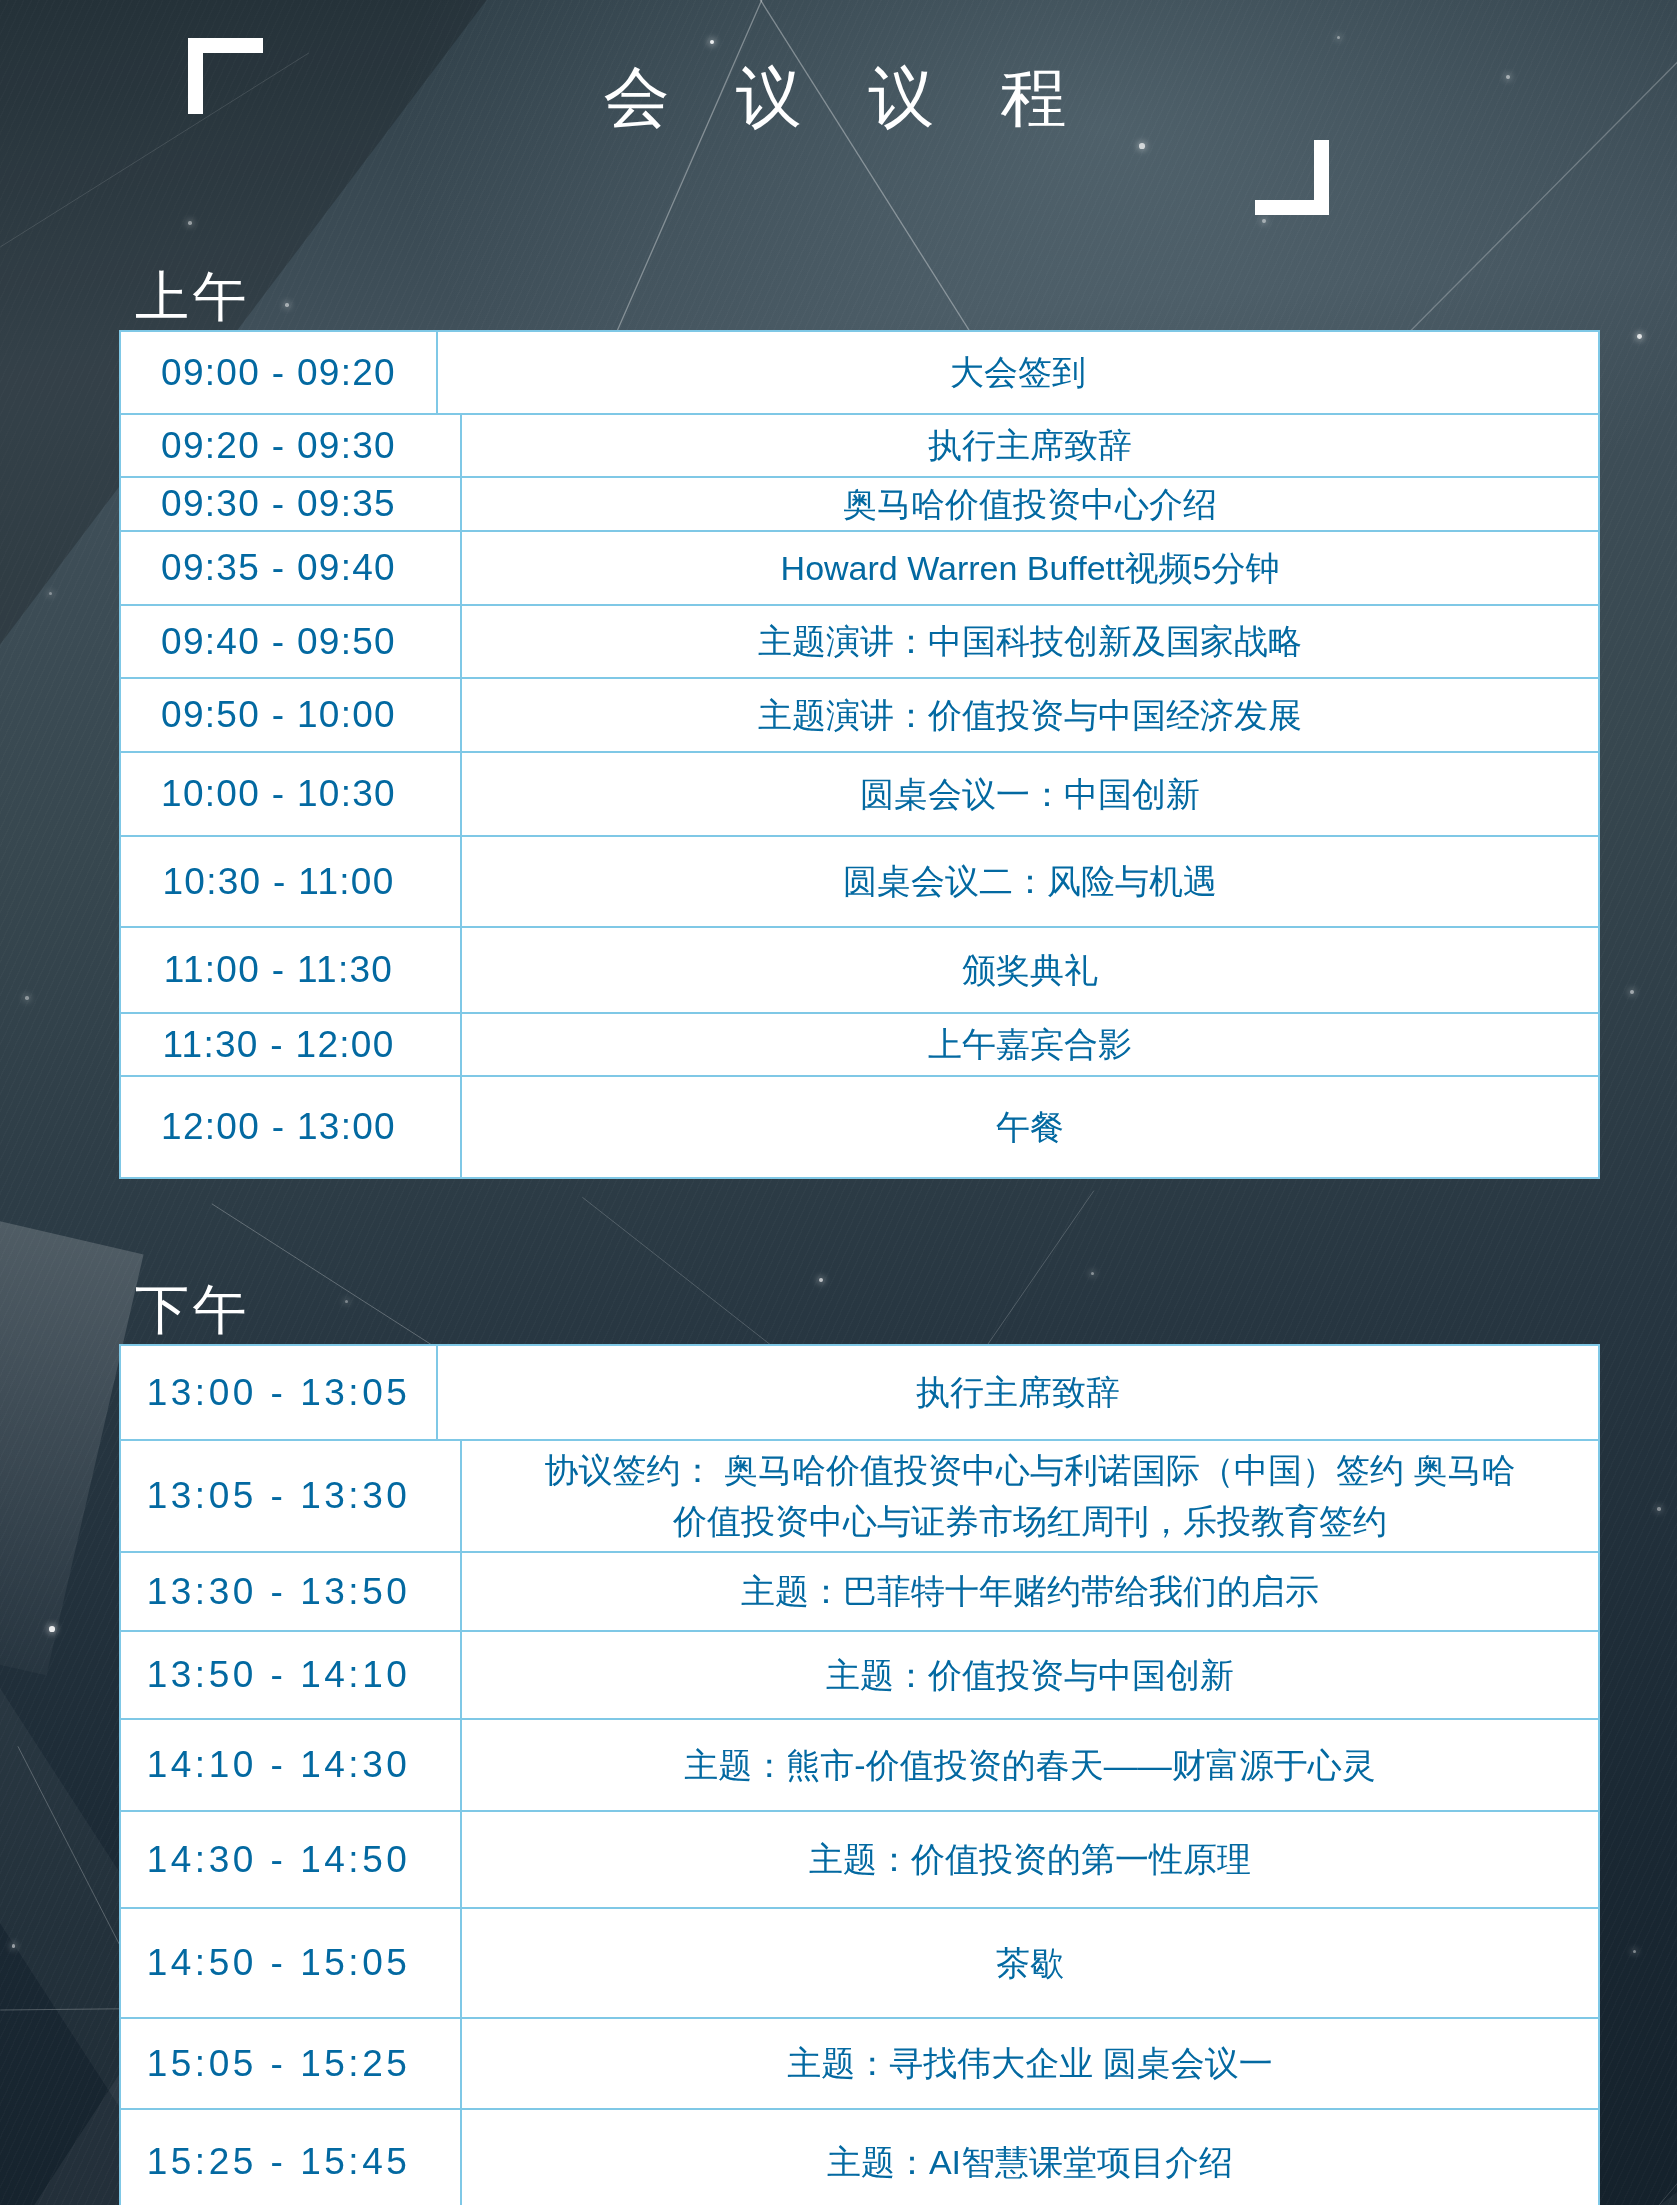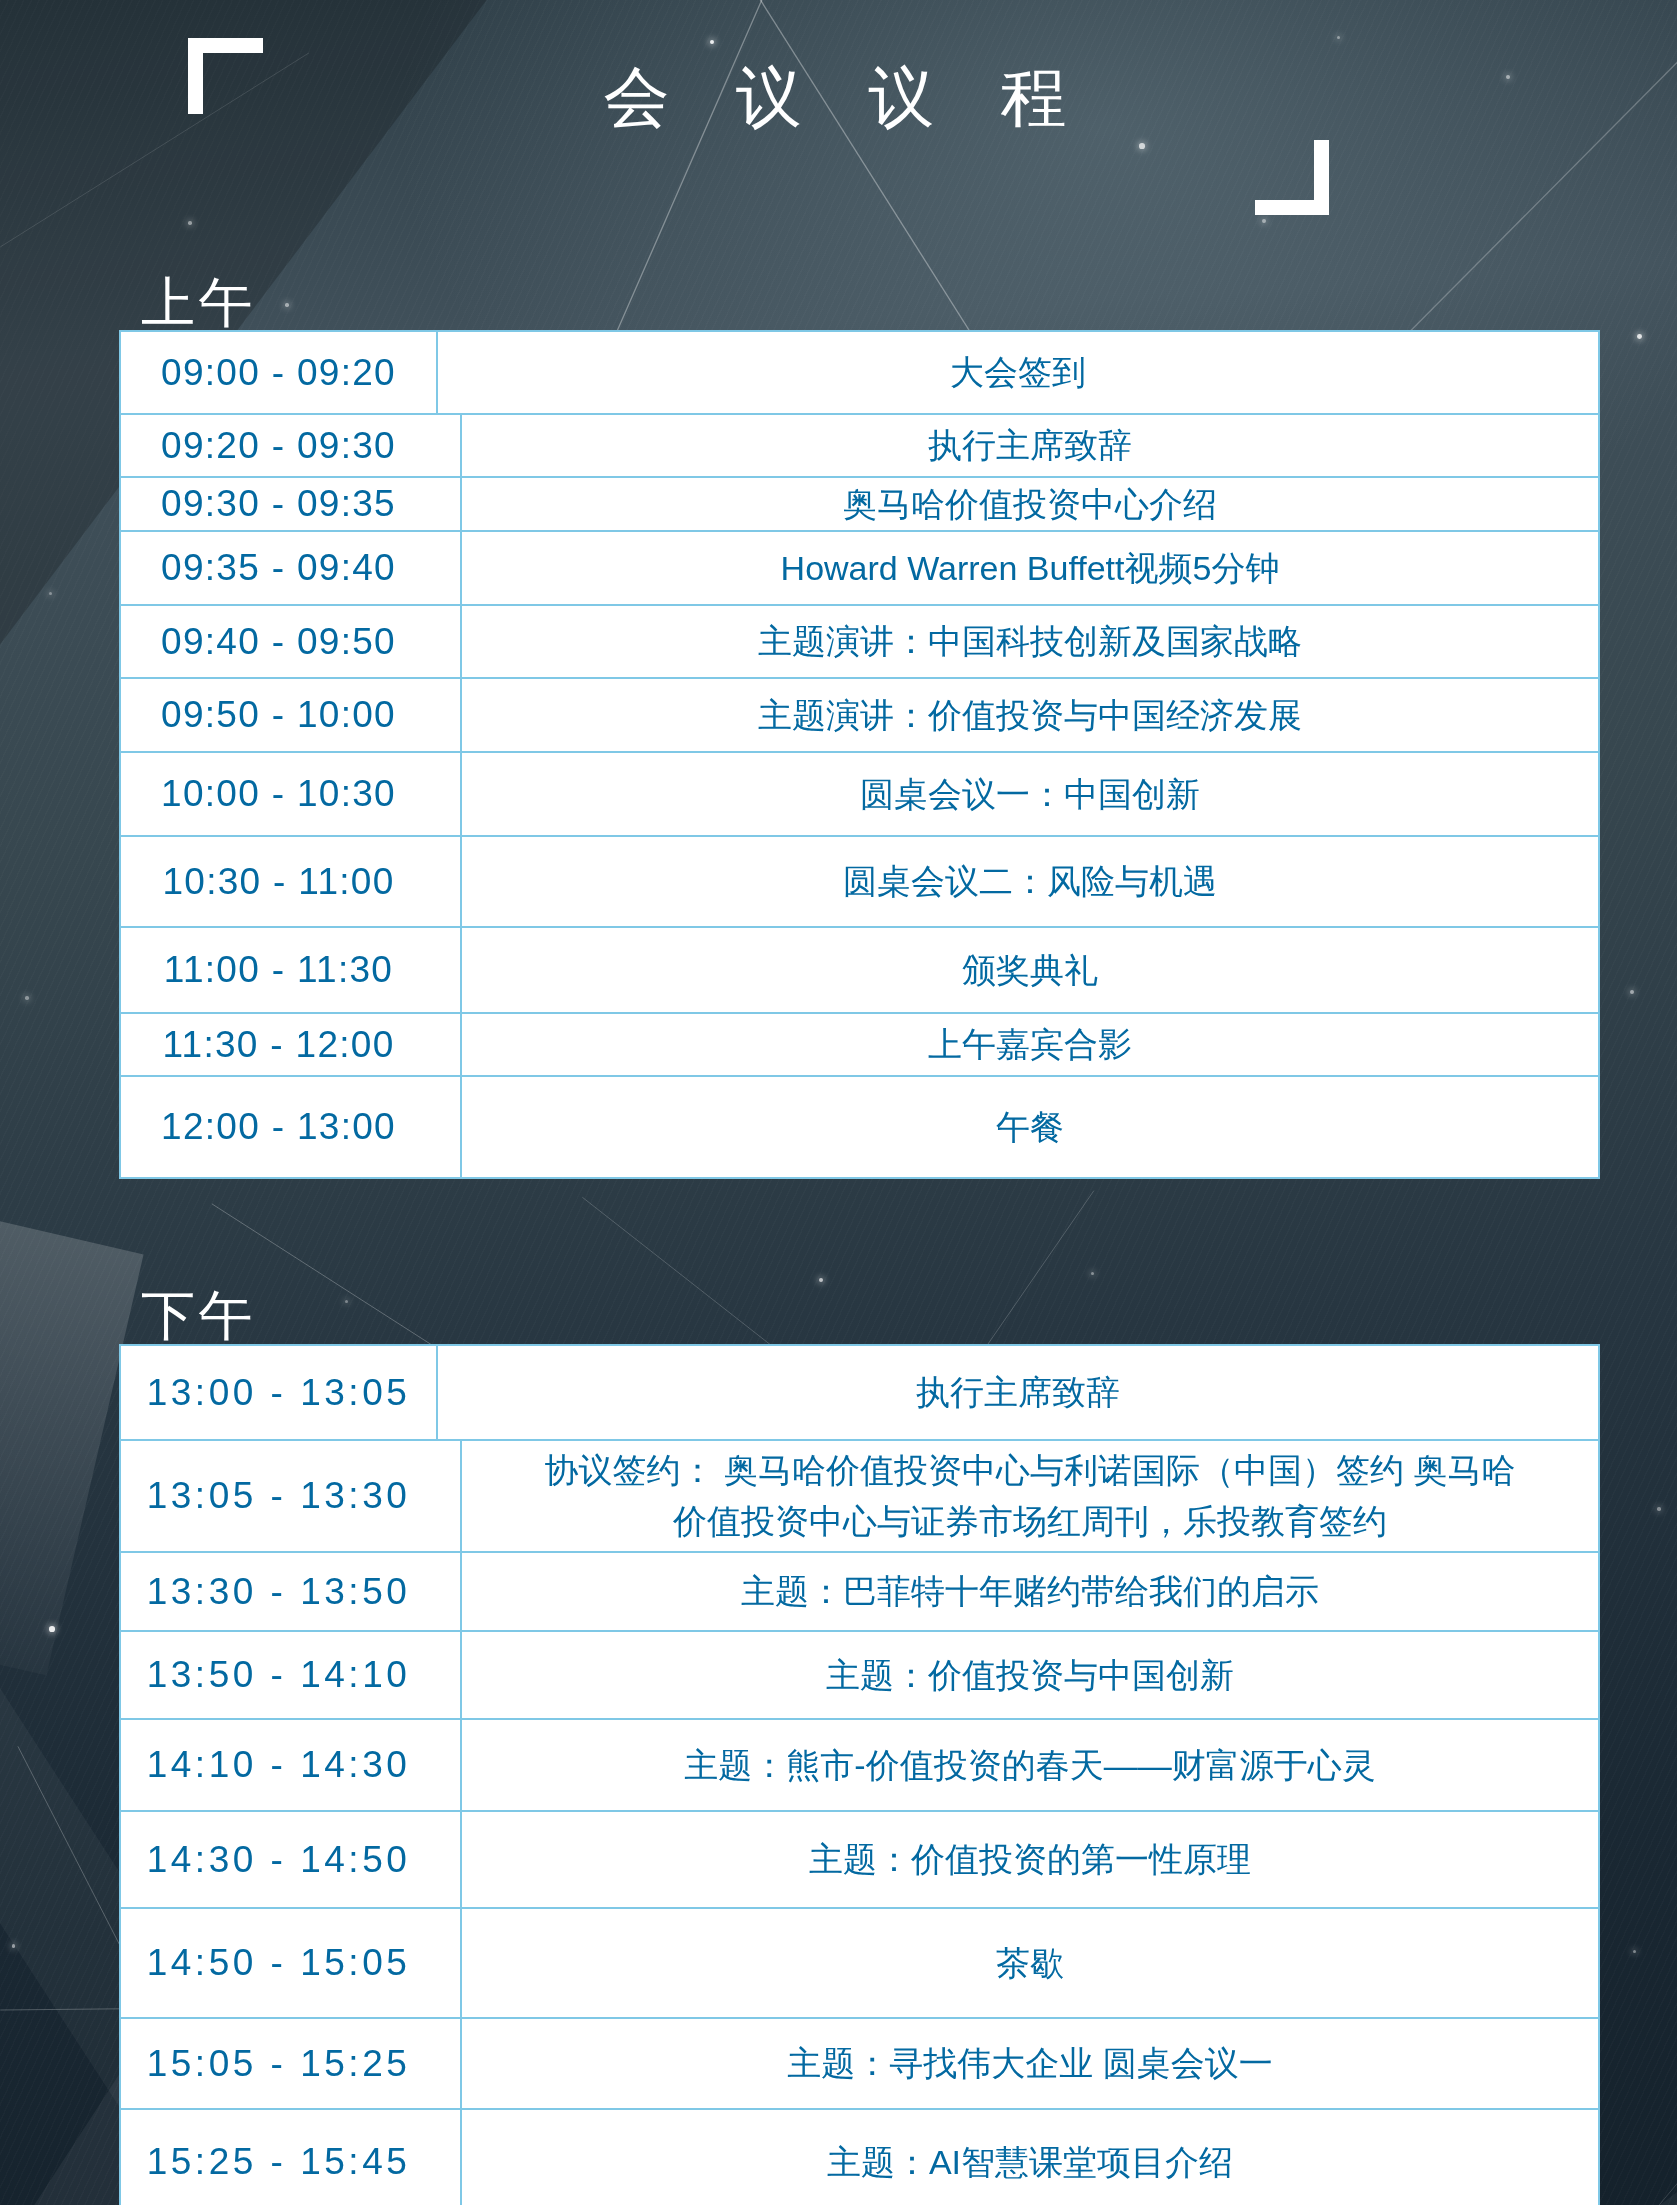--- a/index.html
+++ b/index.html
@@ -34,21 +34,21 @@
     text-align:center;color:#ffffff;font-size:66px;font-weight:500;
     letter-spacing:24px;line-height:1.25;white-space:nowrap;
   }
   .bracket{position:absolute;}
   .bracket.tl{left:180px;top:30px;width:75px;height:76px;
     border-left:15px solid #fff;border-top:15px solid #fff;box-sizing:border-box;}
   .bracket.br{left:1247px;top:132px;width:74px;height:75px;
     border-right:15px solid #fff;border-bottom:15px solid #fff;box-sizing:border-box;}
   
   .session-label{
-    position:absolute;left:127px;margin:14px;color:#ffffff;
+    position:absolute;left:127px;margin:8px;color:#ffffff;
     font-size:54px;font-weight:400;letter-spacing:3.5px;line-height:1;
   }
   .label-morning{top:261px;}
   .label-afternoon{top:1274px;}
   .agenda-table{
     position:absolute;left:119px;width:1481px;
     background:#ffffff;border:2.2px solid #7fc8e6;box-sizing:border-box;
   }
   .table-morning{top:330px;}
   .table-afternoon{top:1344px;}

